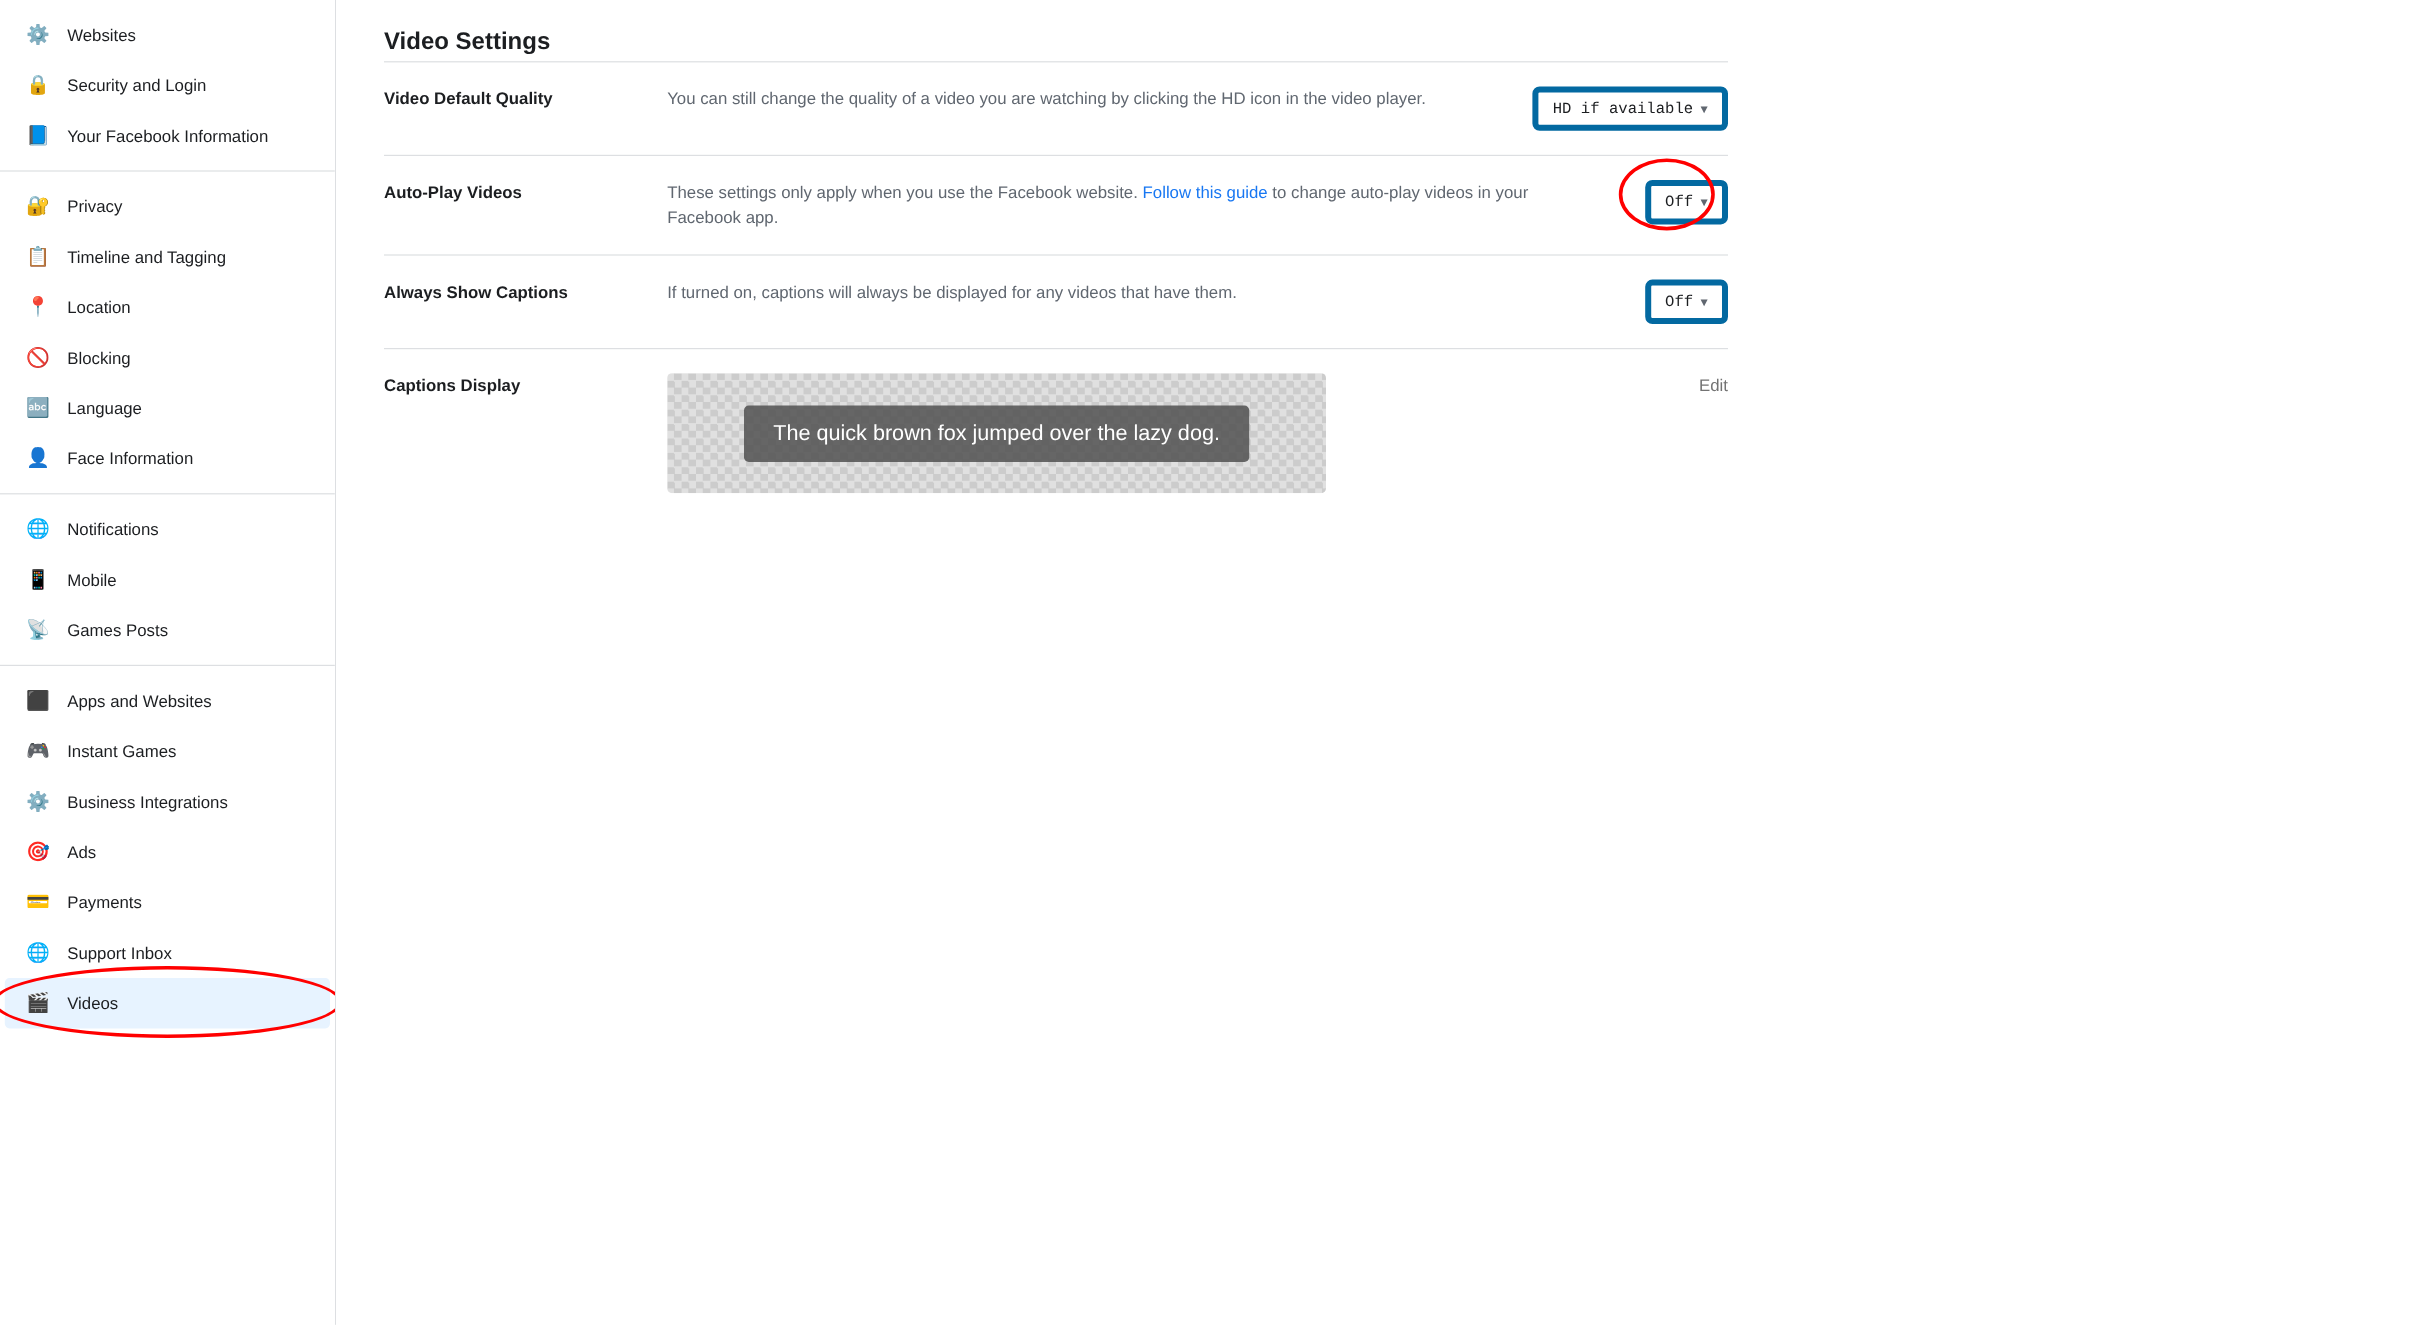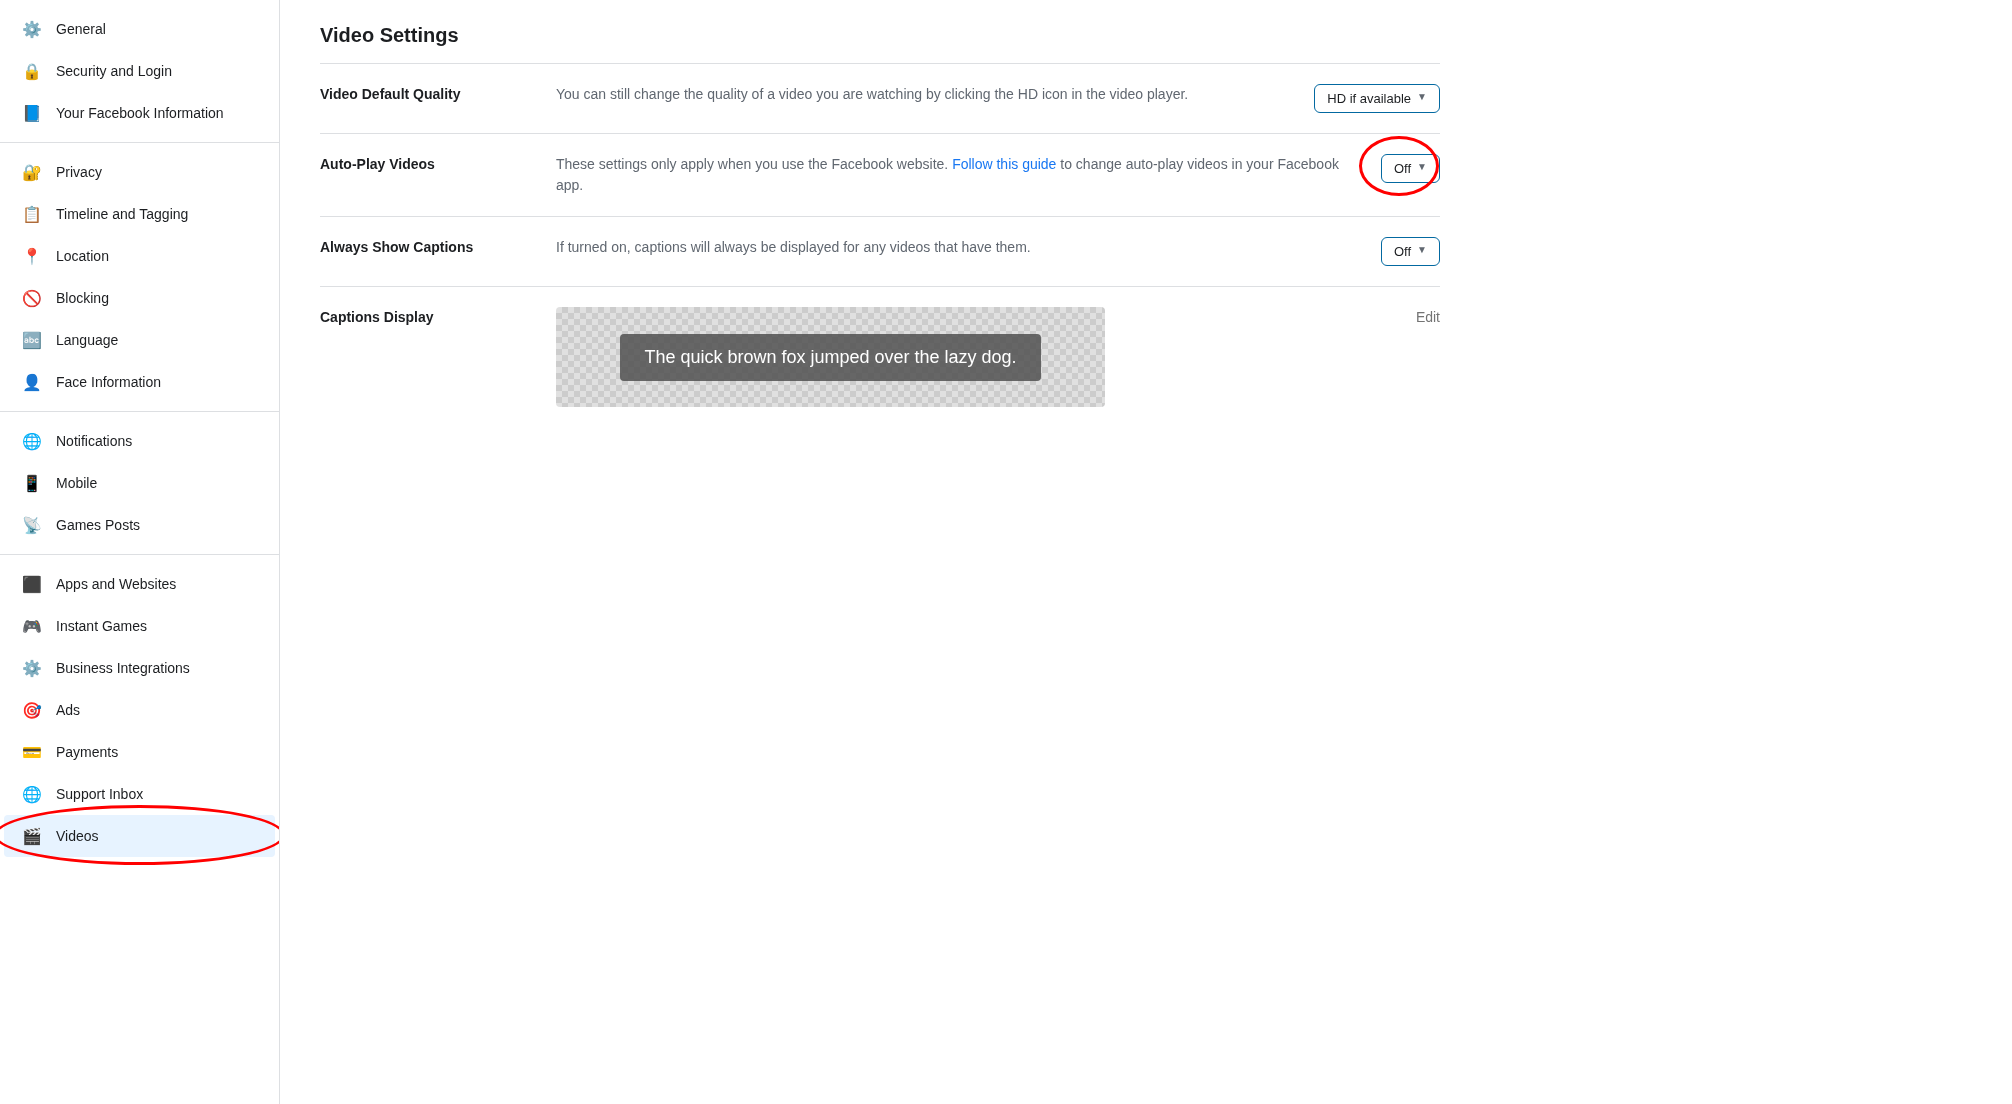--- a/index.html
+++ b/index.html
@@ -58,21 +58,21 @@
     
     .main {
       flex: 1;
       padding: 24px 40px;
       max-width: 1200px;
     }
     .page-title {
       font-size: 20px;
       font-weight: 700;
       color: #1c1e21;
-      margin-bottom: 16px;
+      margin-bottom: 4px;
     }
     .settings-divider {
       height: 1px;
       background: #dddfe2;
       margin-bottom: 0;
     }
     
     .setting-row {
       display: flex;
       align-items: flex-start;
@@ -102,30 +102,31 @@
       text-decoration: none;
       margin-top: 44px;
     }
     .setting-control {
       flex-shrink: 0;
       display: flex;
       align-items: flex-start;
     }
     .dropdown-btn {
       display: flex;
-      align-items: flex-start;
+      align-items: flex-end;
       gap: 6px;
-      border: 1px solid #0369a1;
+      border: 5px solid #0369a1;
       border-radius: 6px;
       background: #fff;
       padding: 6px 12px;
       font-size: 13px;
       cursor: pointer;
       color: #1c1e21;
       white-space: nowrap;
+      font-family: Liberation Mono, monospace;
     }
     .dropdown-btn .chevron {
       font-size: 10px;
       color: #606770;
     }
     .edit-link {
       color: #737373;
       text-decoration: none;
       font-size: 14px;
       cursor: pointer;
@@ -176,21 +177,21 @@
   </style>
 </head>
 <body>
 
 <div class="layout">
 
   <nav class="sidebar">
     <div id="sidebar-container">
         <div class="sidebar-item">
           <span class="icon">⚙️</span>
-          <span class="label">General</span>
+          <span class="label">Websites</span>
         </div>
         <div class="sidebar-item">
           <span class="icon">🔒</span>
           <span class="label">Security and Login</span>
         </div>
         <div class="sidebar-item">
           <span class="icon">📘</span>
           <span class="label">Your Facebook Information</span>
         </div>
         <div class="sidebar-divider"></div>

